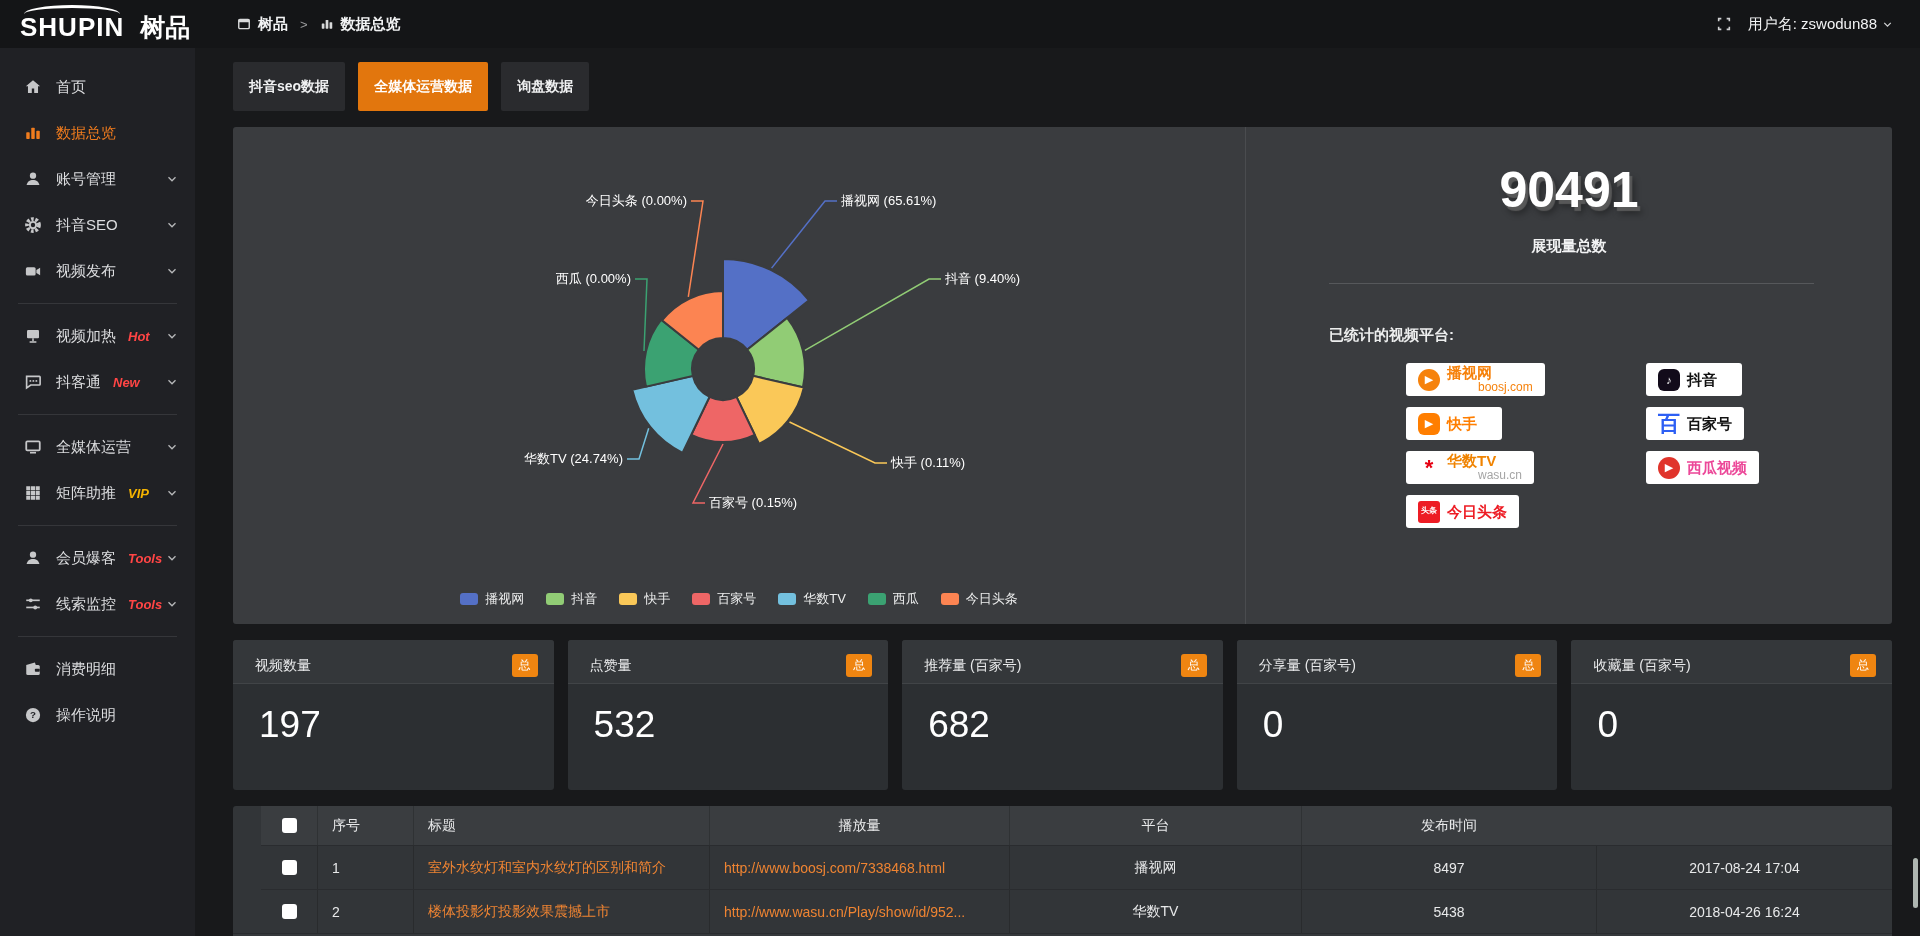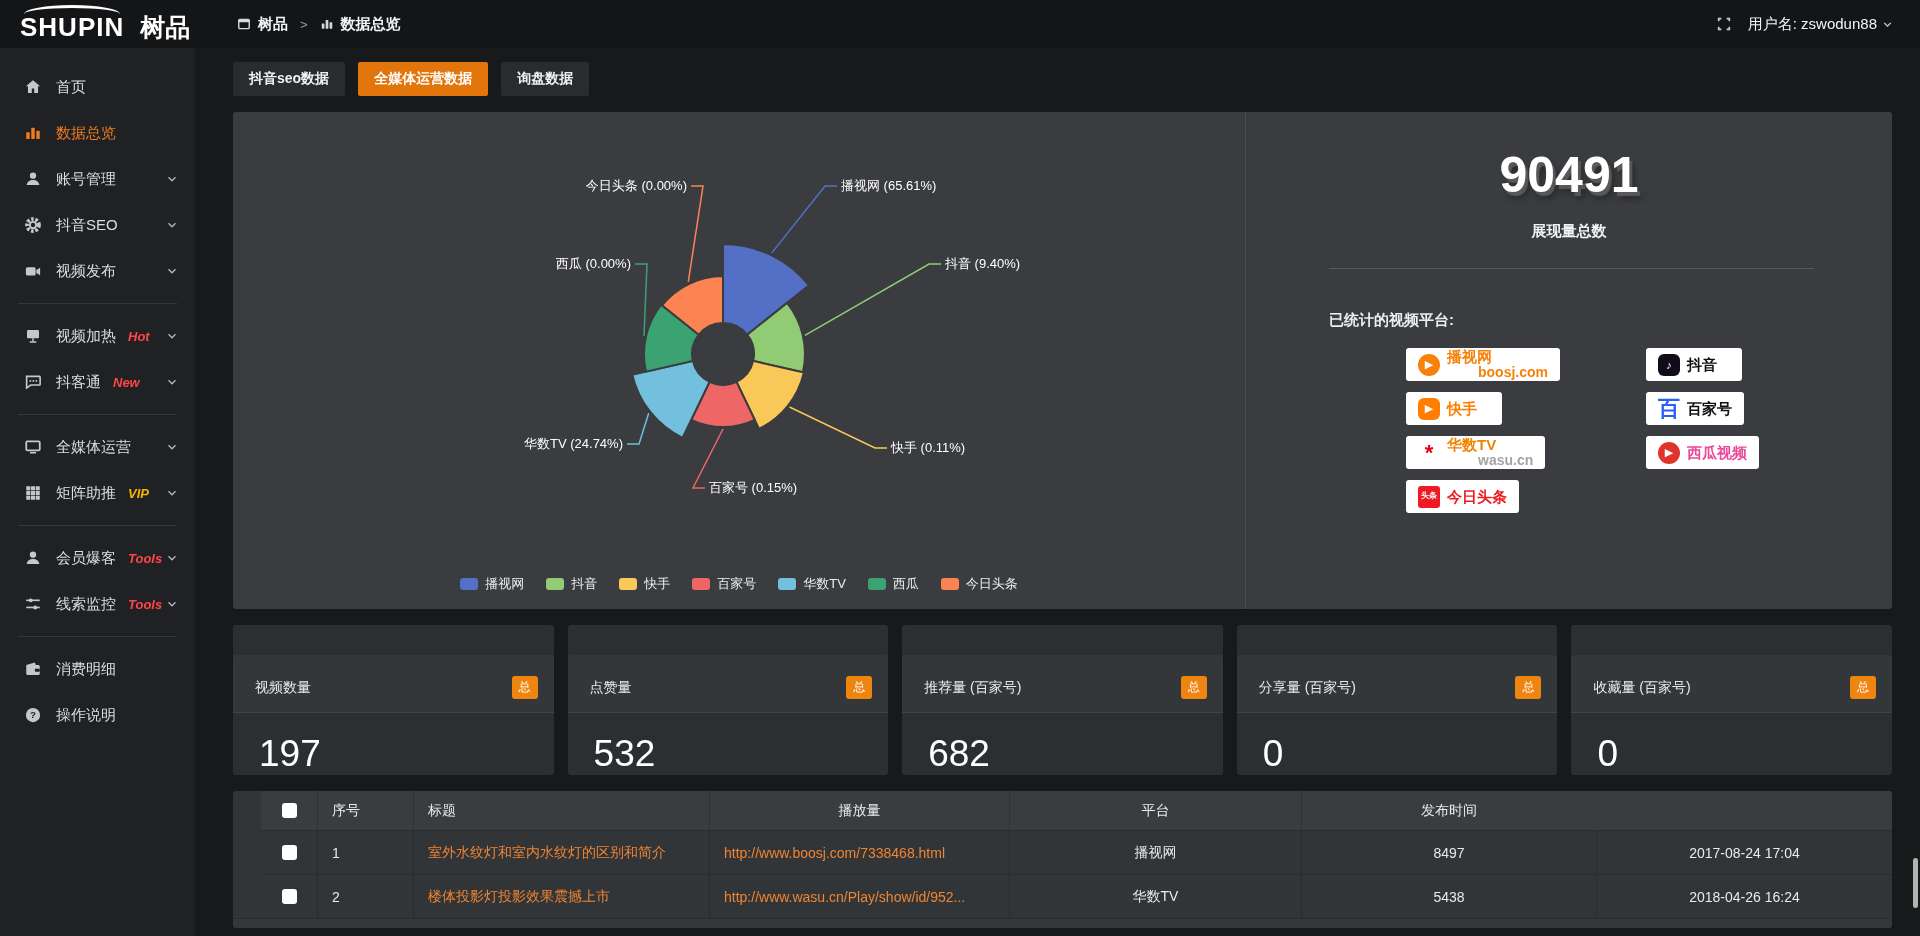--- a/index.html
+++ b/index.html
@@ -32,21 +32,21 @@
   .side-item.active { color:#f07c1e; }
   .side-item.active .s-icon { color:#f07c1e; }
   .side-badge { margin-left:12px; font-style:italic; font-weight:700; font-size:13px; }
   .side-chev { margin-left:auto; color:#b7b8ba; display:flex; }
   .side-divider { height:1px; background:#35363a; margin:9px 18px; }
 
   .main { flex:1; padding:14px 28px 0 38px; overflow:hidden; }
 
   
   .tabs { display:flex; gap:13px; margin-bottom:16px; }
-  .tab { height:34px; padding:0 16px; display:flex; align-items:center; background:#2a2b2e;
+  .tab { height:49px; padding:0 16px; display:flex; align-items:center; background:#2a2b2e;
          font-size:14px; font-weight:700; border-radius:2px; cursor:pointer; color:#f0f1f2; }
   .tab.active { background:#e2760d; color:#fff; }
 
   
   .chart-panel { display:flex; background:#3a3c3f; border-radius:3px; height:497px; margin-bottom:16px; }
   .chart-col { width:1012px; position:relative; flex-shrink:0; }
   .legend { position:absolute; left:0; right:0; bottom:16px; display:flex; justify-content:center;
             gap:22px; font-size:13px; color:#eceded; }
   .legend-item { display:flex; align-items:center; gap:7px; cursor:pointer; }
   .legend-swatch { width:18px; height:12px; border-radius:3px; }
@@ -62,28 +62,28 @@
   .pill { background:#fff; border-radius:3px; height:33px; display:inline-flex; align-items:center;
           gap:7px; padding:0 12px; min-width:96px; }
   .pill-logo { width:22px; height:22px; display:flex; align-items:center; justify-content:center;
                font-weight:700; font-size:11px; flex-shrink:0; }
   .pill-logo.circle { border-radius:50%; }
   .pill-logo.rounded { border-radius:6px; }
   .pill-logo.square { border-radius:3px; font-size:8px; line-height:1.05; text-align:center; }
   .pill-logo.plain { font-size:22px; }
   .pill-texts { display:flex; flex-direction:column; line-height:1.05; }
   .pill-name { font-size:15px; font-weight:700; }
-  .pill-sub { font-size:14px; font-weight:700;padding-left:31px; }
+  .pill-sub { font-size:12px; font-weight:400;padding-left:31px; }
 
   
   .cards { display:grid; grid-template-columns:repeat(5,1fr); gap:14px; margin-bottom:16px; }
   .card { background:#2c2f32; border-radius:3px; height:150px; }
-  .card-head { height:58px; display:flex; align-items:center; justify-content:space-between;
+  .card-head { height:44px; display:flex; align-items:center; justify-content:space-between;
                padding:8px 16px 0 22px; background:#34373a; border-bottom:1px solid #414447;
-               border-radius:3px 3px 0 0; font-size:14px; color:#e9eaeb;margin-top:30px; }
+               border-radius:3px 3px 0 0; font-size:14px; color:#e9eaeb; }
   .card-badge { background:#ef8511; color:#fff; font-size:12px; padding:3px 7px; border-radius:3px; }
   .card-value { padding:20px 0 0 26px; font-size:37px; color:#fff; }
 
   
   .table { background:#323538; border-radius:3px; overflow:hidden; }
   .t-row { display:grid; grid-template-columns:56px 96px 296px 300px 292px 295px 1fr;
            align-items:center; height:44px; border-top:1px solid #2a2c2f;margin-left:28px; }
   .t-row.t-head { height:39px; background:#3a3d40; border-top:none; font-size:14px; }
   .t-cell { padding:0 14px; font-size:14px; white-space:nowrap; overflow:hidden;
             text-overflow:ellipsis; border-left:1px solid rgba(0,0,0,.18); height:100%;

